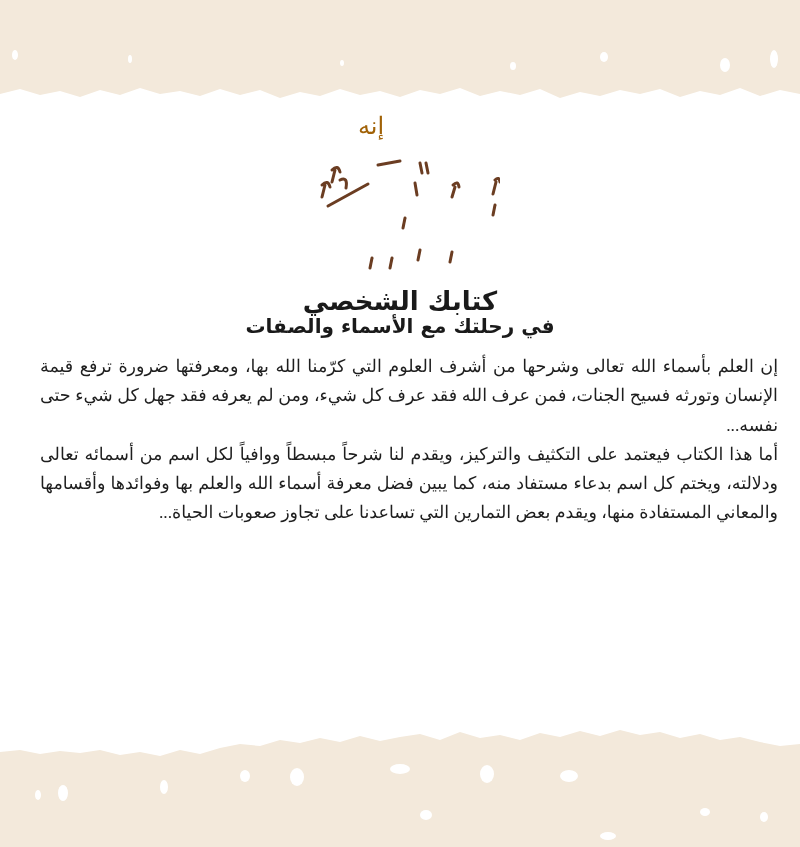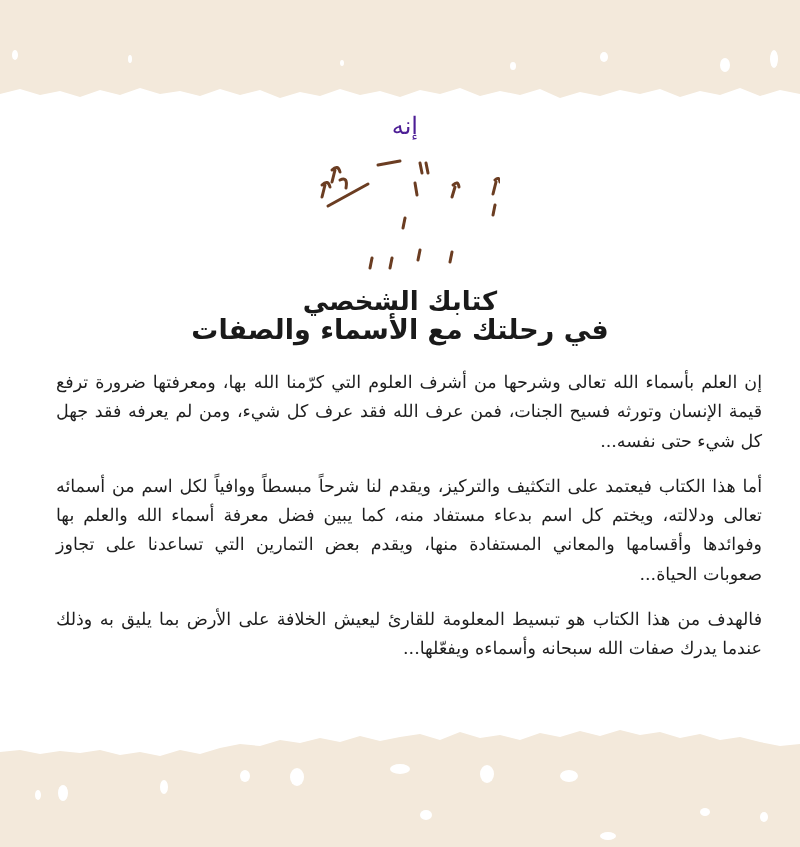--- a/index.html
+++ b/index.html
@@ -18,43 +18,43 @@
   .band-bottom { top:760px; height:87px; }
   .band-bottom-edge {
     position:absolute; left:0; top:728px; width:800px; height:40px;
   }
   .speck { position:absolute; background:#fff; border-radius:50%; }
 
   .emblem {
     position:absolute; left:300px; top:110px; width:200px; height:160px;
   }
   .emblem-small {
-    position:absolute; left:358px; top:112px; width:60px; text-align:right;
-    font-family:"DejaVu Serif", serif; font-size:24px; color:#4c1d95;
+    position:absolute; left:358px; top:112px; width:60px; text-align:left;
+    font-family:"DejaVu Serif", serif; font-size:24px; color:#a16207;
   }
   .emblem-big {
     position:absolute; left:300px; top:128px; width:200px; text-align:center;
     font-family:"DejaVu Serif", serif; font-size:92px; line-height:130px;
     color:#caa263;
   }
   .title {
     position:absolute; left:0; width:800px; text-align:center;
     font-family:"DejaVu Sans", sans-serif; font-weight:bold;
     color:#1a1a1a; direction:rtl;
   }
   .title-1 { top:286px; font-size:26px; }
-  .title-2 { top:314px; font-size:27px; }
+  .title-2 { top:314px; font-size:20px; }
 
   .body-text {
     position:absolute; left:40px; width:738px; top:352px;
     direction:rtl; text-align:right;
     font-family:"DejaVu Serif", serif; font-size:17.5px; line-height:29.3px;
     color:#1e1e1e;
   }
-  .body-text p { margin:16px; text-align:justify; text-align-last:right; }
+  .body-text p { margin:0; text-align:justify; text-align-last:right;font-family:Liberation Serif, serif; }
 </style>
 </head>
 <body>
 
 <div class="band band-top"></div>
 <svg class="band-top-edge" viewBox="0 0 800 22" preserveAspectRatio="none">
   <path d="M0 0 H800 V14 L780 10 L760 16 L740 8 L720 15 L700 11 L680 17 L660 9 L640 14 L620 10 L600 16 L580 12 L560 18 L540 9 L520 15 L500 11 L480 16 L460 8 L440 14 L420 10 L400 17 L380 11 L360 15 L340 9 L320 16 L300 12 L280 18 L260 10 L240 15 L220 9 L200 16 L180 11 L160 14 L140 8 L120 15 L100 10 L80 17 L60 11 L40 15 L20 9 L0 14 Z" fill="#f3e9db"></path>
 </svg>
 <div class="speck" style="left:12px;top:50px;width:6px;height:10px;"></div>
 <div class="speck" style="left:128px;top:55px;width:4px;height:8px;"></div>
@@ -103,14 +103,13 @@
   </svg>
   <div class="emblem-small" style="left:58px;top:2px;position:absolute;">إنه</div>
 </div>
 
 <div class="title title-1">كتابك الشخصي</div>
 <div class="title title-2">في رحلتك مع الأسماء والصفات</div>
 
 <div class="body-text">
   <p>إن العلم بأسماء الله تعالى وشرحها من أشرف العلوم التي كرّمنا الله بها، ومعرفتها ضرورة ترفع قيمة الإنسان وتورثه فسيح الجنات، فمن عرف الله فقد عرف كل شيء، ومن لم يعرفه فقد جهل كل شيء حتى نفسه...</p>
   <p>أما هذا الكتاب فيعتمد على التكثيف والتركيز، ويقدم لنا شرحاً مبسطاً ووافياً لكل اسم من أسمائه تعالى ودلالته، ويختم كل اسم بدعاء مستفاد منه، كما يبين فضل معرفة أسماء الله والعلم بها وفوائدها وأقسامها والمعاني المستفادة منها، ويقدم بعض التمارين التي تساعدنا على تجاوز صعوبات الحياة...</p>
-  <p>فالهدف من هذا الكتاب هو تبسيط المعلومة للقارئ ليعيش الخلافة على الأرض بما يليق به وذلك عندما يدرك صفات الله سبحانه وأسماءه ويفعّلها...</p>
 </div>
 
 </body></html>

